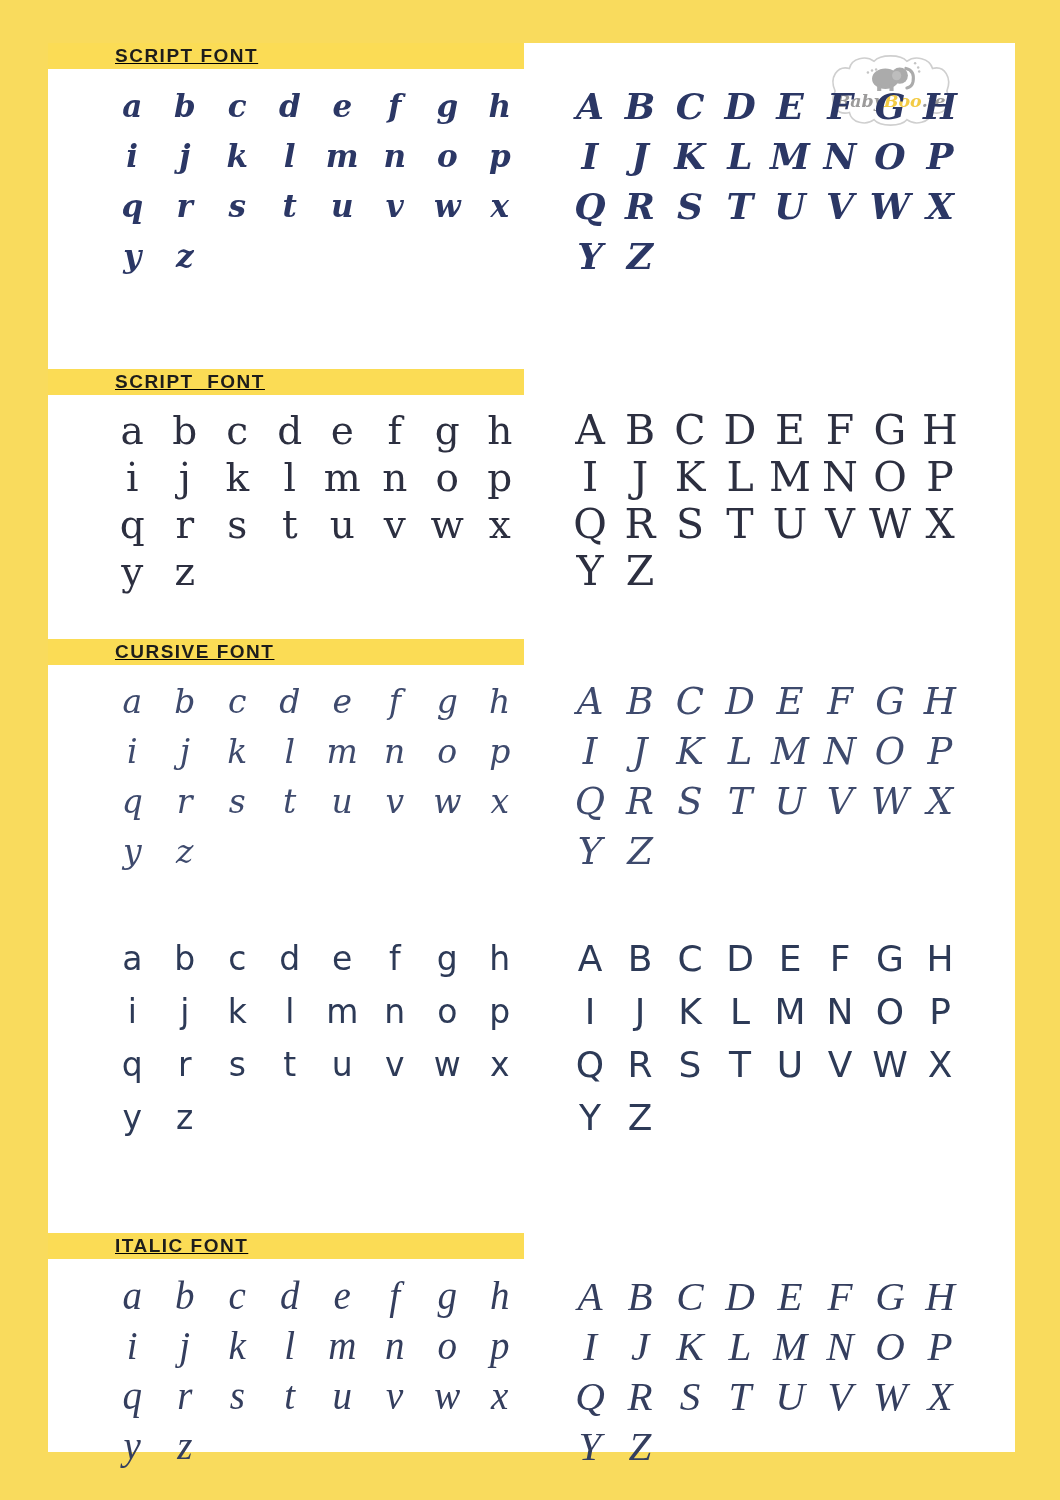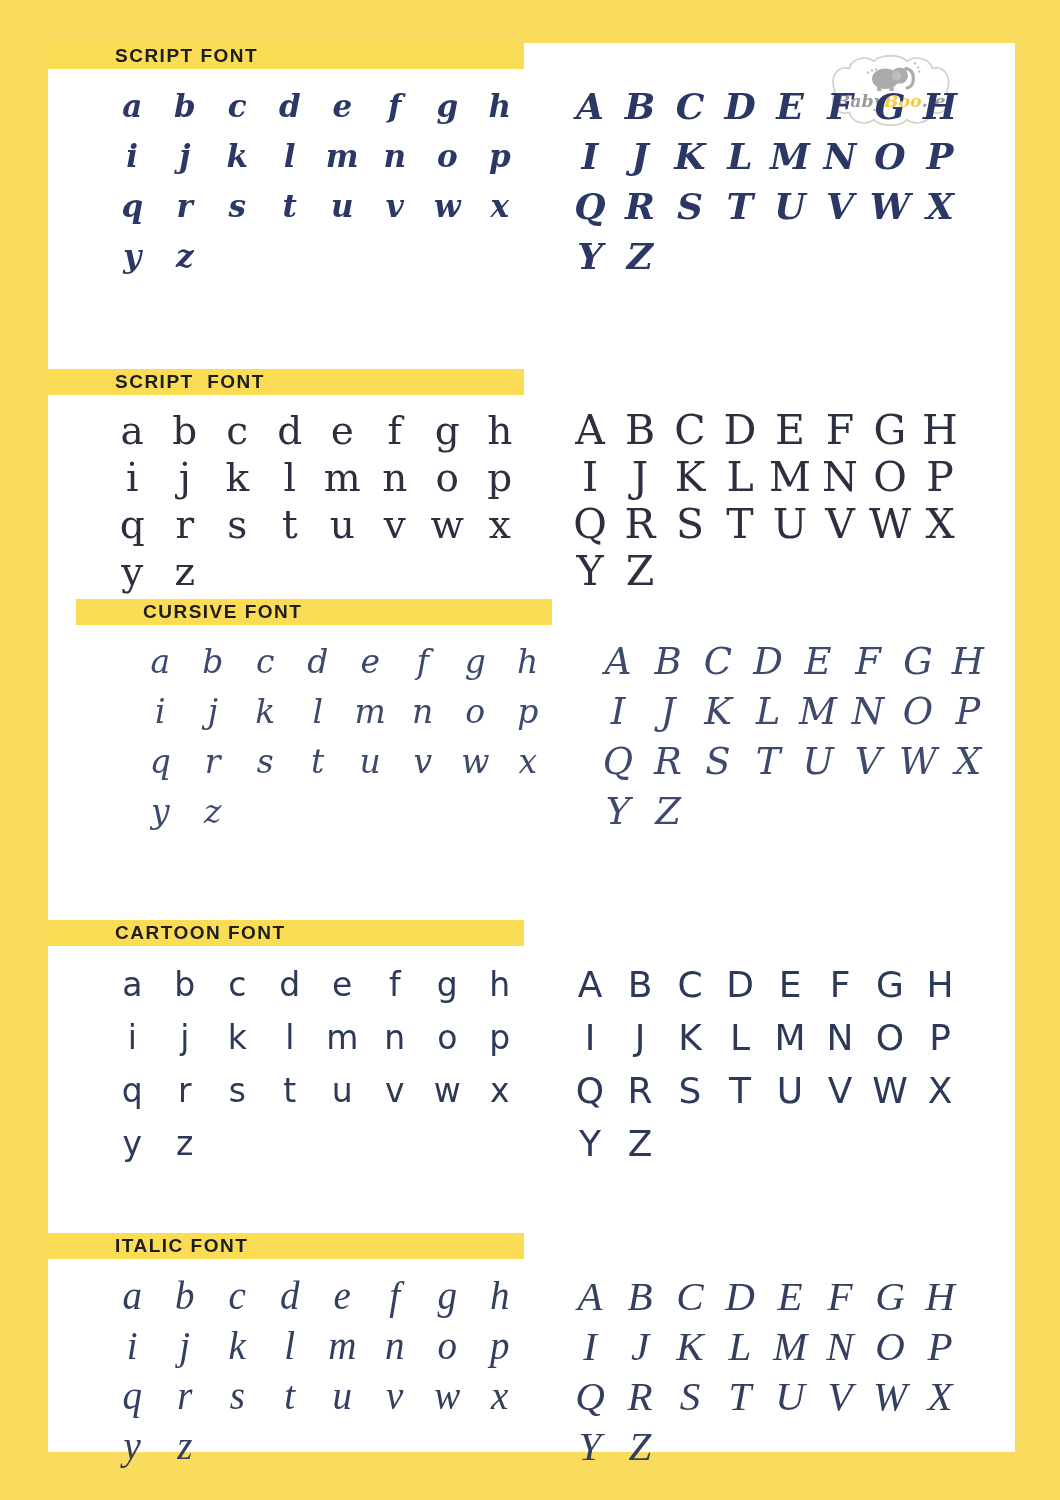--- a/index.html
+++ b/index.html
@@ -19,27 +19,27 @@
   
   .logo{
     position:absolute;
     left:778px; top:8px;
     width:130px; height:80px;
   }
   
   .section{position:absolute;left:0;width:100%;}
   .section:nth-of-type(1){top:69px;}
   .section:nth-of-type(2){top:326px;}
-  .section:nth-of-type(3){top:556px;padding-left:28px;}
+  .section:nth-of-type(3){top:596px;}
   .section:nth-of-type(4){top:877px;}
   .section:nth-of-type(5){top:1146px;margin-top:44px;}
   .bar{
     width:476px;height:26px;
     background:#FBDC55;
-    display:flex;align-items:center;
+    display:flex;align-items:center;text-decoration:underline;
   }
   .bar-label{
     padding-left:67px;
     font-size:19px;
     font-weight:600;
     letter-spacing:1.5px;
     color:#1d1d1b;
     white-space:pre;
     font-family:"Liberation Sans", sans-serif;
   }
@@ -246,23 +246,20 @@
           <div class="cell">V</div>
           <div class="cell">W</div>
           <div class="cell">X</div>
           <div class="cell">Y</div>
           <div class="cell">Z</div>
         </div>
     </div>
   </div>
 
   <div class="section style-cartoon">
-    <div class="bar">
-      <span class="bar-label">CARTOON FONT</span>
-    </div>
     <div class="letters">
       <div class="lower-grid">
           <div class="cell">a</div>
           <div class="cell">b</div>
           <div class="cell">c</div>
           <div class="cell">d</div>
           <div class="cell">e</div>
           <div class="cell">f</div>
           <div class="cell">g</div>
           <div class="cell">h</div>

